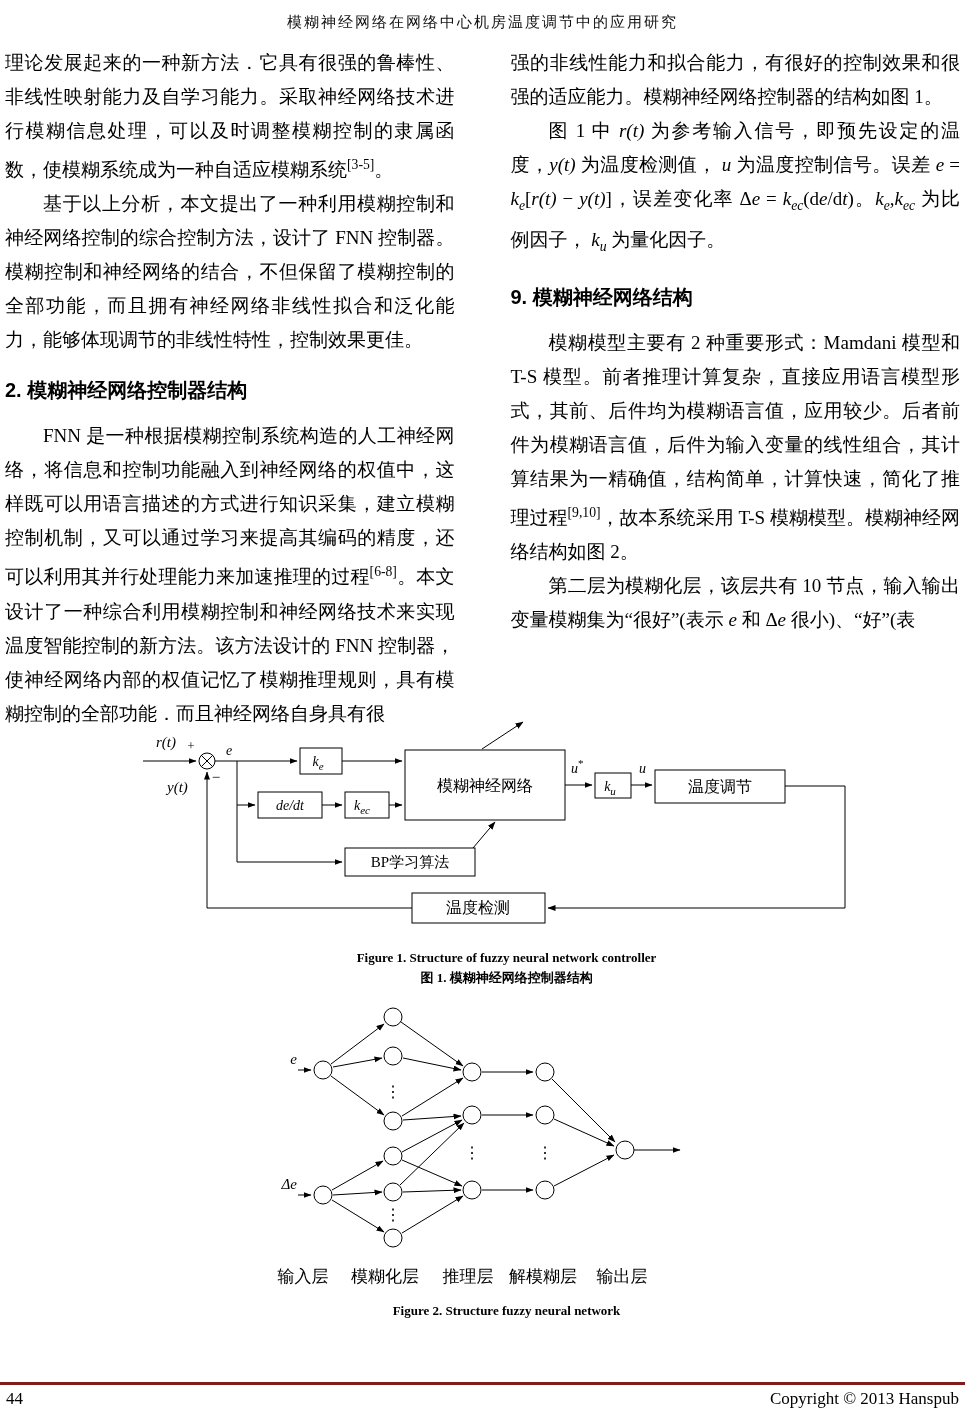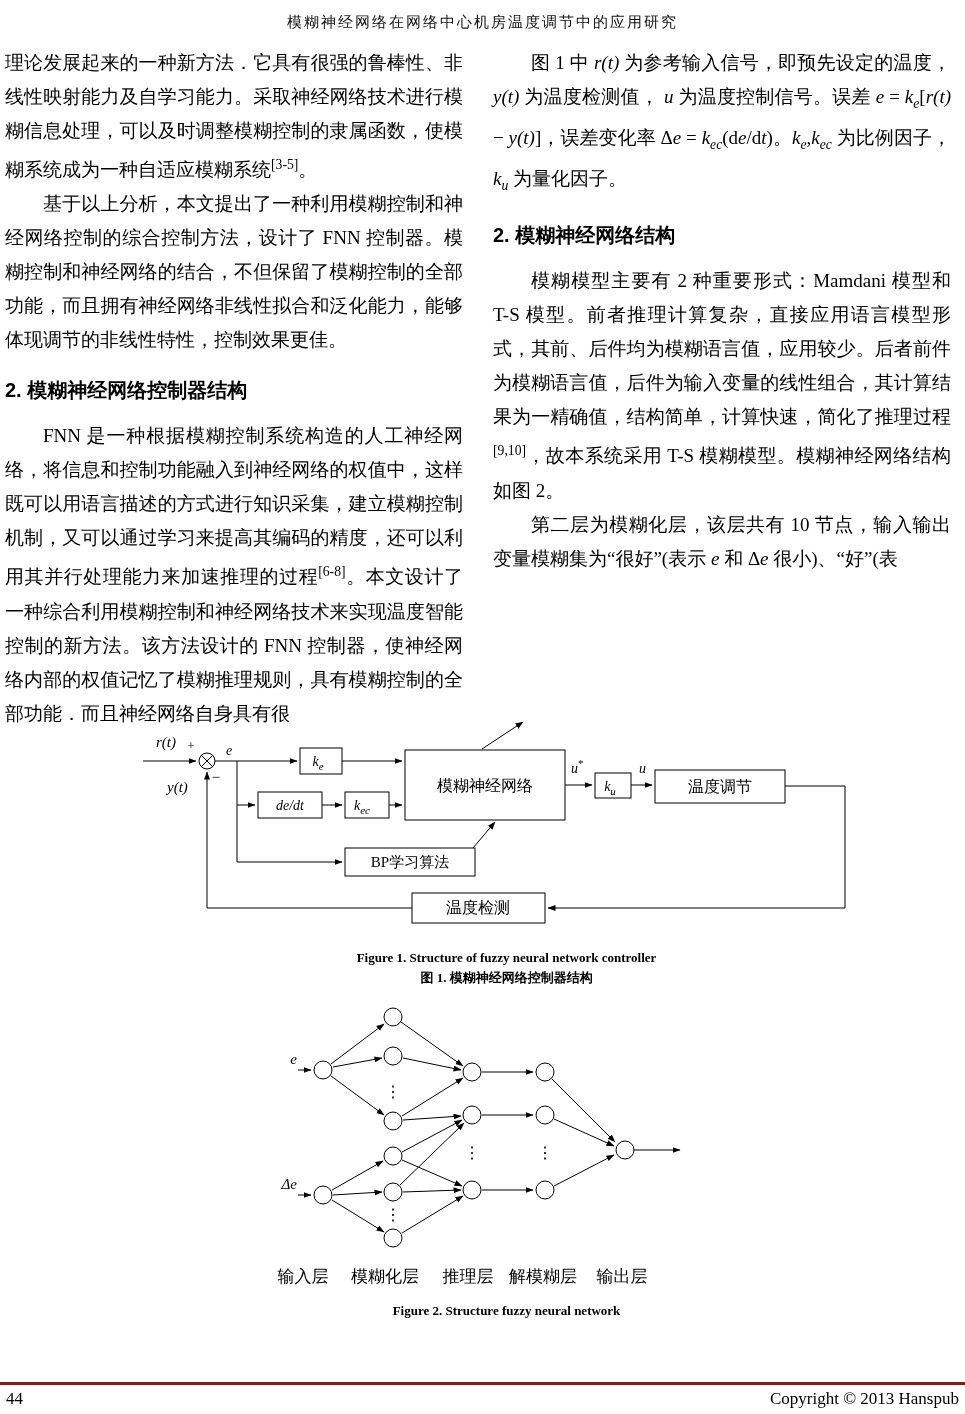--- a/index.html
+++ b/index.html
@@ -6,21 +6,21 @@
   body{
     width:965px;height:1414px;position:relative;background:#ffffff;color:#000000;
     font-family:"Liberation Serif","DejaVu Serif",serif;overflow:hidden;
   }
   .page-title{
     position:absolute;top:6px;left:0;width:965px;text-align:center;
     font-size:15px;letter-spacing:2px;color:#111;margin-top:7px;
   }
   .columns{
     position:absolute;top:46px;left:5px;width:955px;height:682px;
-    display:flex;gap:30px;overflow:hidden;
+    display:flex;gap:56px;overflow:hidden;
   }
   .col{width:458px;font-size:19px;line-height:34px;text-align:justify;}
   .col p{margin:0;text-indent:2em;}
   .col p.noindent{text-indent:0;}
   .col h2{
     font-family:"Liberation Sans","DejaVu Sans",sans-serif;
     font-size:20px;font-weight:bold;margin:16px 0 12px;text-indent:0;
   }
   .i{font-style:italic;}
   .sub{vertical-align:sub;font-size:0.72em;}
@@ -54,22 +54,23 @@
 <div class="page-title">模糊神经网络在网络中心机房温度调节中的应用研究</div>
 
 <div class="columns">
   <div class="col">
     <p class="noindent"><span>理论发展起来的一种新方法．它具有很强的鲁棒性、非线性映射能力及自学习能力。采取神经网络技术进行模糊信息处理，可以及时调整模糊控制的隶属函数，使模糊系统成为一种自适应模糊系统</span><span class="sup">[3-5]</span><span>。</span></p>
     <p>基于以上分析，本文提出了一种利用模糊控制和神经网络控制的综合控制方法，设计了 FNN 控制器。模糊控制和神经网络的结合，不但保留了模糊控制的全部功能，而且拥有神经网络非线性拟合和泛化能力，能够体现调节的非线性特性，控制效果更佳。</p>
     <h2>2. 模糊神经网络控制器结构</h2>
     <p><span>FNN 是一种根据模糊控制系统构造的人工神经网络，将信息和控制功能融入到神经网络的权值中，这样既可以用语言描述的方式进行知识采集，建立模糊控制机制，又可以通过学习来提高其编码的精度，还可以利用其并行处理能力来加速推理的过程</span><span class="sup">[6-8]</span><span>。本文设计了一种综合利用模糊控制和神经网络技术来实现温度智能控制的新方法。该方法设计的 FNN 控制器，使神经网络内部的权值记忆了模糊推理规则，具有模糊控制的全部功能．而且神经网络自身具有很</span></p>
   </div>
   <div class="col">
+    <p class="noindent">强的非线性能力和拟合能力，有很好的控制效果和很强的适应能力。模糊神经网络控制器的结构如图 1。</p>
     <p><span>图 1 中 </span><span class="i">r(t)</span><span> 为参考输入信号，即预先设定的温度，</span><span class="i">y(t)</span><span> 为温度检测值， </span><span class="i">u</span><span> 为温度控制信号。误差 </span><span class="i">e</span><span> = </span><span class="i">k</span><span class="i sub">e</span><span>[</span><span class="i">r(t)</span><span> − </span><span class="i">y(t)</span><span>]</span><span>，误差变化率 Δ</span><span class="i">e</span><span> = </span><span class="i">k</span><span class="i sub">ec</span><span>(d</span><span class="i">e</span><span>/d</span><span class="i">t</span><span>)</span><span>。</span><span class="i">k</span><span class="i sub">e</span><span>,</span><span class="i">k</span><span class="i sub">ec</span><span> 为比例因子， </span><span class="i">k</span><span class="i sub">u</span><span> 为量化因子。</span></p>
-    <h2>2. 模糊神经网络结构</h2>
+    <h2>9. 模糊神经网络结构</h2>
     <p><span>模糊模型主要有 2 种重要形式：Mamdani 模型和 T-S 模型。前者推理计算复杂，直接应用语言模型形式，其前、后件均为模糊语言值，应用较少。后者前件为模糊语言值，后件为输入变量的线性组合，其计算结果为一精确值，结构简单，计算快速，简化了推理过程</span><span class="sup">[9,10]</span><span>，故本系统采用 T-S 模糊模型。模糊神经网络结构如图 2。</span></p>
     <p><span>第二层为模糊化层，该层共有 10 节点，输入输出变量模糊集为“很好”(表示 </span><span class="i">e</span><span> 和 Δ</span><span class="i">e</span><span> 很小)、“好”(表</span></p>
   </div>
 </div>
 
 <figure class="figure1">
   <svg width="965" height="228" viewBox="0 0 965 228">
     <defs>
       <marker id="arr1" markerWidth="9" markerHeight="7" refX="7.5" refY="3" orient="auto" markerUnits="userSpaceOnUse">
         <path d="M0,0 L8,3 L0,6 Z" fill="#000"></path>

